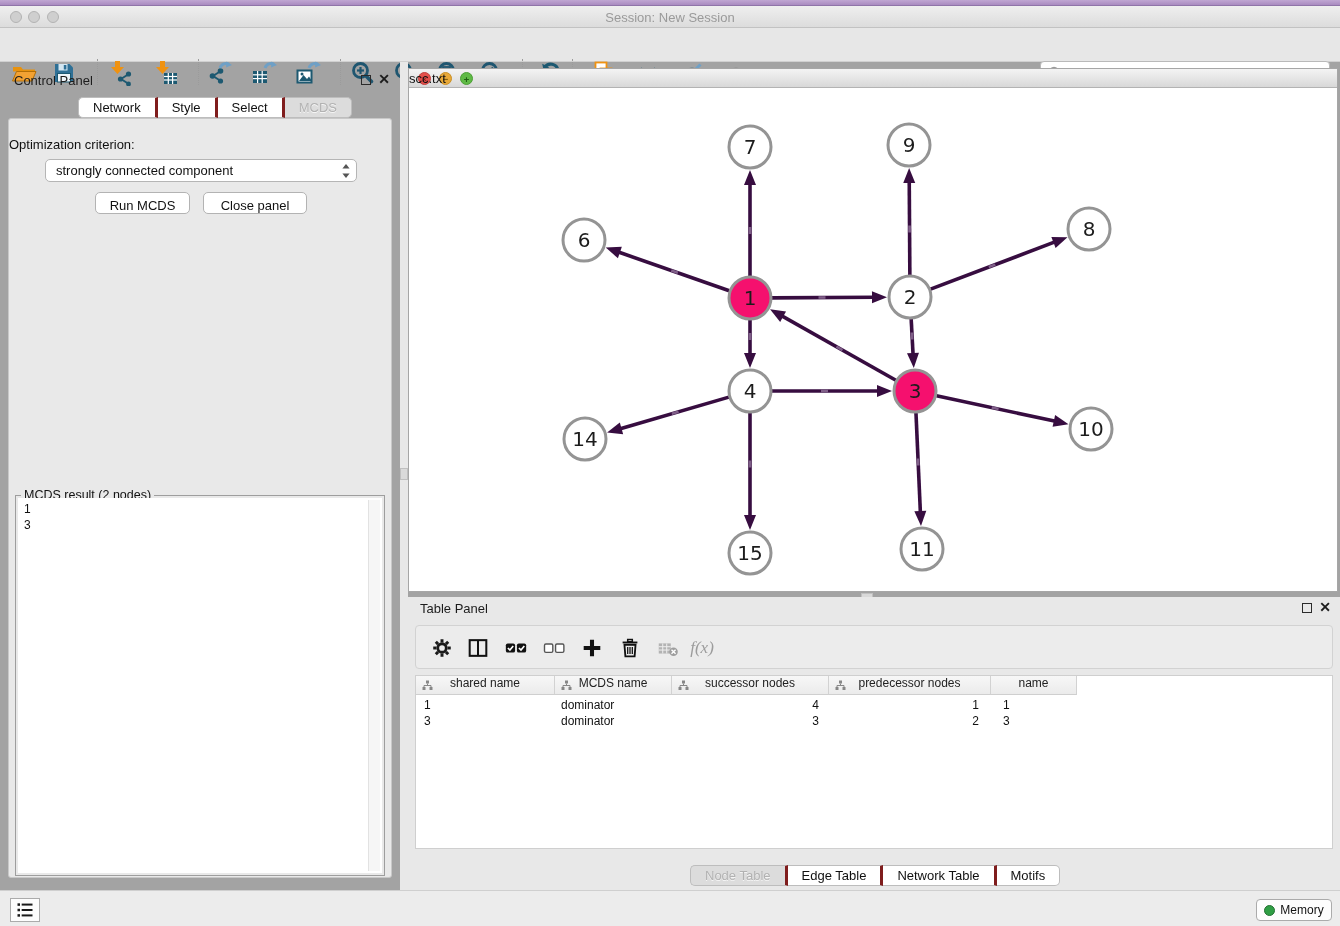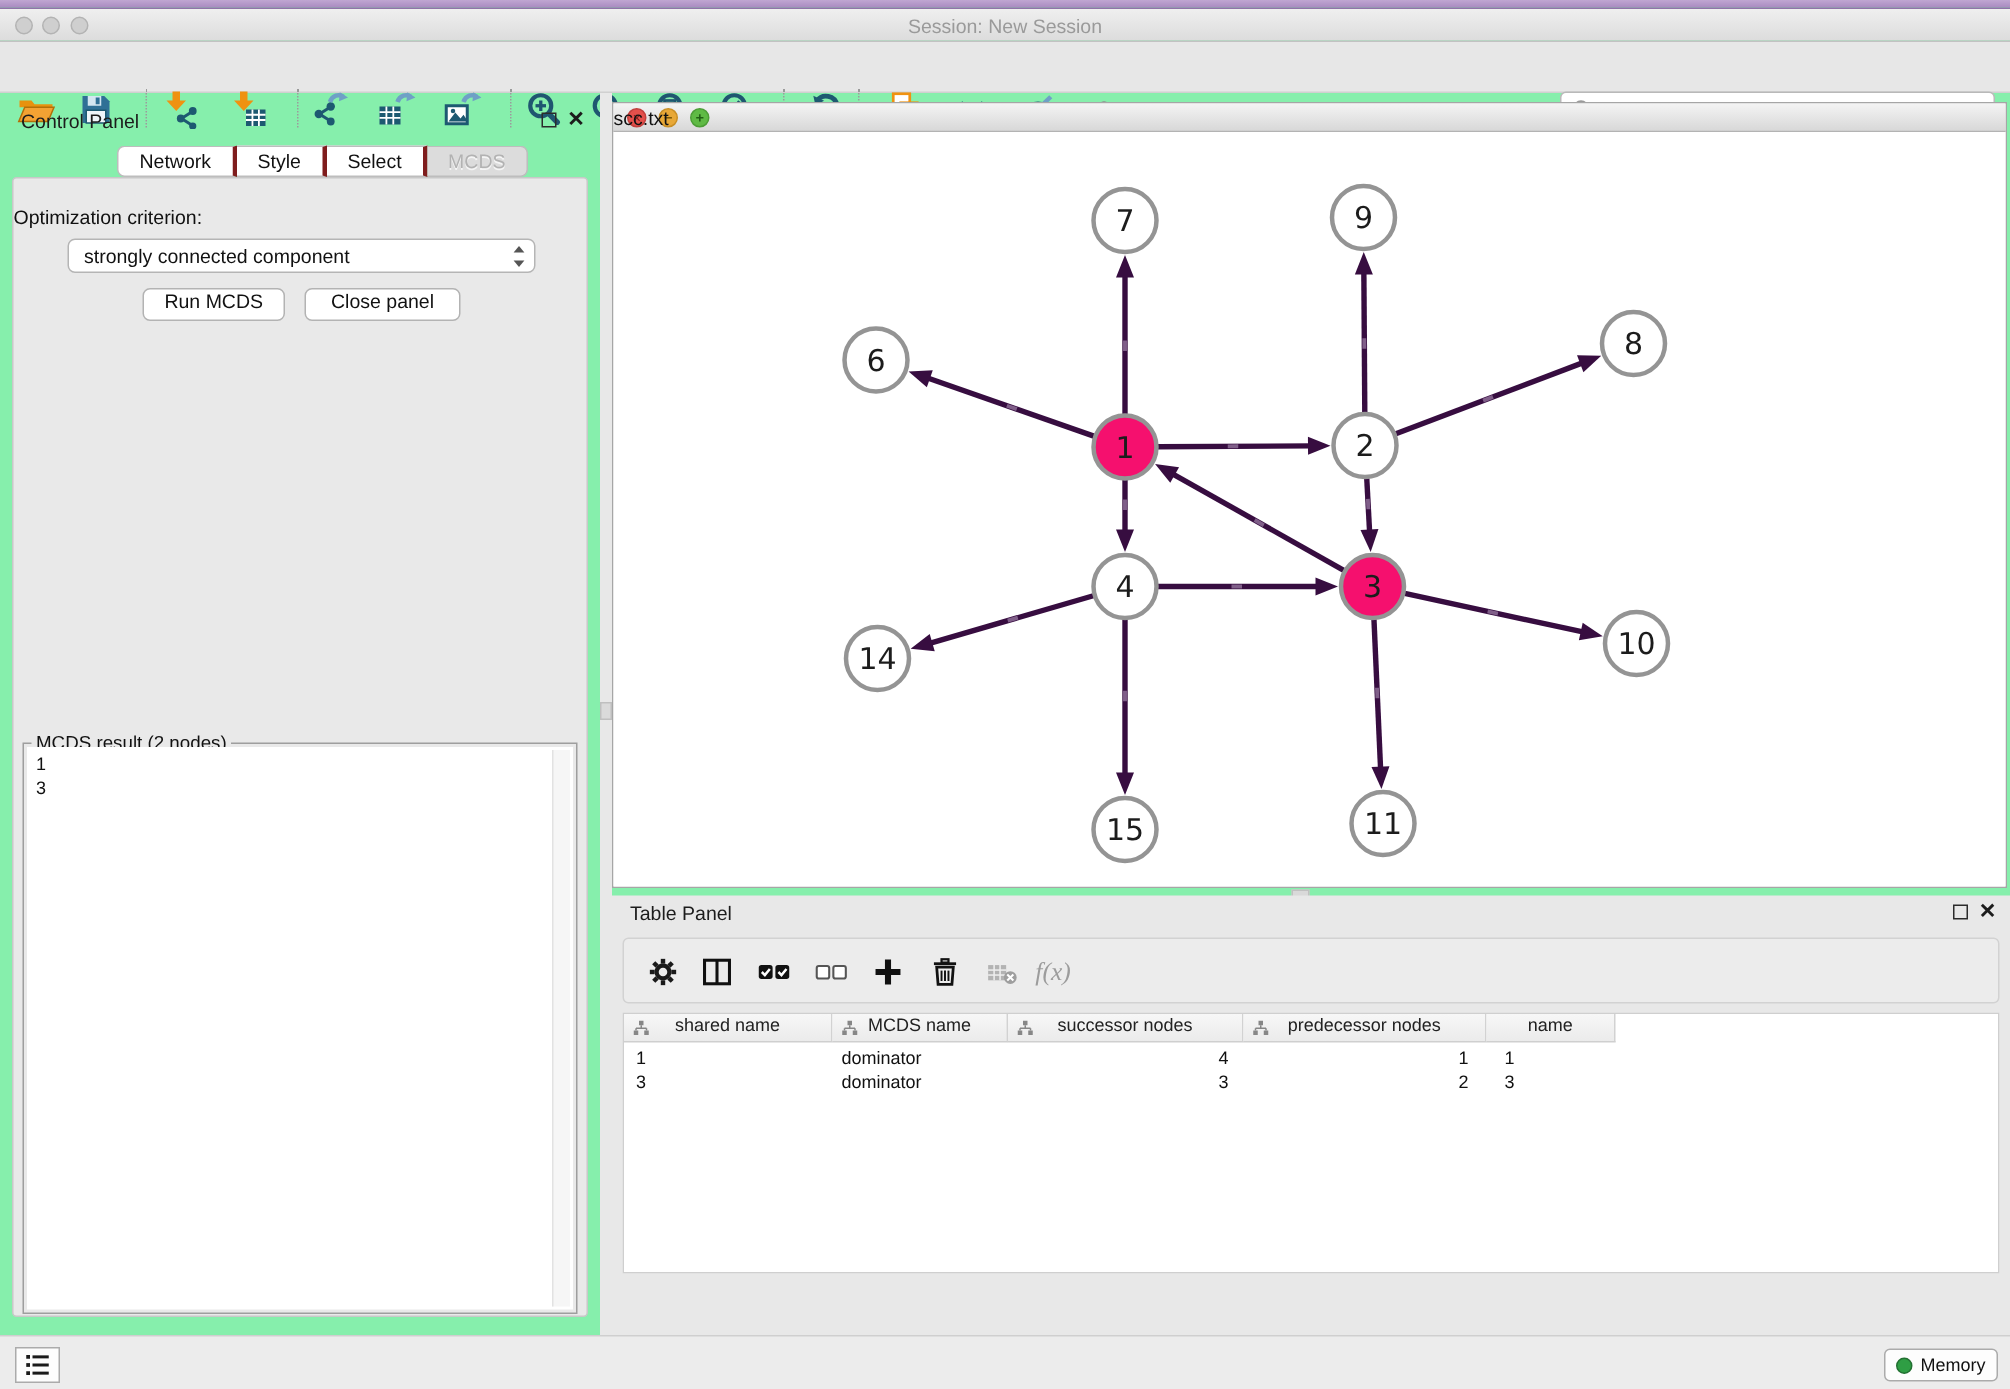--- a/index.html
+++ b/index.html
@@ -1,18 +1,18 @@
 <!DOCTYPE html>
 <html><head>
 <meta charset="utf-8">
 <style>
   * { margin:0; padding:0; box-sizing:border-box; }
   html,body { width:1340px; height:926px; overflow:hidden; }
   body { font-family:"Liberation Sans",sans-serif; background:#e8e8e8; position:relative; }
-  #app { position:absolute; inset:0; width:1340px; height:926px; background:#86efac; }
+  #app { position:absolute; inset:0; width:1340px; height:926px; background:#a3a3a3; }
 
   
   .accent-strip { position:absolute; left:0; top:0; width:1340px; height:6px;
     background:linear-gradient(#c0a6d2,#a98bc0); border-bottom:1px solid #8f74a8; }
   .titlebar { position:absolute; left:0; top:6px; width:1340px; height:22px;
     background:linear-gradient(#efefef,#dcdcdc); border-bottom:1px solid #c2c2c2; }
   .traffic { position:absolute; top:5px; width:12px; height:12px; border-radius:50%;
     background:#cfcfcf; border:1px solid #b3b3b3; }
   .titlebar-title { position:absolute; top:4px; left:0; width:100%; text-align:center;
     font-size:13px; color:#9a9a9a; }
@@ -42,21 +42,21 @@
   .seg-tab.selected { background:#dcdcdc; color:#b2b2b2; text-shadow:0 1px 0 #f5f5f5; }
 
   .cpanel-inner { position:absolute; left:8px; top:56px; width:384px; height:760px;
     background:#e9e9e9; border:1px solid #c8c8c8; border-radius:3px; }
   .opt-label { position:absolute; left:0; top:18px; width:100%; text-align:left; font-size:13px; color:#111; }
   .dropdown { position:absolute; left:36px; top:40px; width:312px; height:23px; background:#fff;
     border:1px solid #b5b5b5; border-radius:5px; display:flex; align-items:center; font-size:13px;
     color:#111; padding-left:10px; }
   .dropdown .spin { position:absolute; right:5px; top:3px; }
   .push-btn { position:absolute; height:22px; background:#fff; border:1px solid #b3b3b3; border-radius:5px;
-    font-size:13px; color:#111; display:flex; align-items:flex-start; justify-content:center; }
+    font-size:13px; color:#111; display:flex; align-items:flex-end; justify-content:center; }
 
   .result-fieldset { position:absolute; left:6px; top:376px; width:370px; height:381px;
     border:1px solid #9e9e9e; }
   .result-legend { position:absolute; left:5px; top:-8px; background:#e9e9e9; padding:0 3px;
     font-size:12.5px; color:#111; }
   .result-body { position:absolute; inset:2px; background:#fff; font-size:12px; color:#111;
     padding:3px 6px; line-height:16px; }
   .result-scroll { position:absolute; right:2px; top:2px; bottom:2px; width:12px;
     background:#f6f6f6; border-left:1px solid #e2e2e2; }
 
@@ -551,20 +551,34 @@
           <div class="trow" style="top: 37px;">
             <div class="tcell" style="left: 0px; width: 139px; text-align: left; padding-left: 8px;">3</div>
             <div class="tcell" style="left: 139px; width: 117px; text-align: left; padding-left: 6px;">dominator</div>
             <div class="tcell" style="left: 256px; width: 157px; text-align: right; padding-right: 10px;">3</div>
             <div class="tcell" style="left: 413px; width: 162px; text-align: right; padding-right: 12px;">2</div>
             <div class="tcell" style="left: 575px; width: 86px; text-align: left; padding-left: 12px;">3</div>
           </div>
         </div>
     </div>
 
+    <div class="seg-tabs tpanel-tabs">
+      <div class="seg-tab first selected">
+          <span>Node Table</span>
+        </div>
+      <div class="seg-tab">
+          <span>Edge Table</span>
+        </div>
+      <div class="seg-tab">
+          <span>Network Table</span>
+        </div>
+      <div class="seg-tab last">
+          <span>Motifs</span>
+        </div>
+    </div>
   </div>
 
   <div class="statusbar">
     <div class="status-left-btn">
       <svg width="20" height="20" viewBox="0 0 24 24">
         <rect x="3" y="4" width="3" height="3" fill="#1a1a1a"></rect>
           <rect x="8" y="4.3" width="13" height="2.4" fill="#1a1a1a"></rect>
         <rect x="3" y="10.5" width="3" height="3" fill="#1a1a1a"></rect>
           <rect x="8" y="10.8" width="13" height="2.4" fill="#1a1a1a"></rect>
         <rect x="3" y="17" width="3" height="3" fill="#1a1a1a"></rect>

